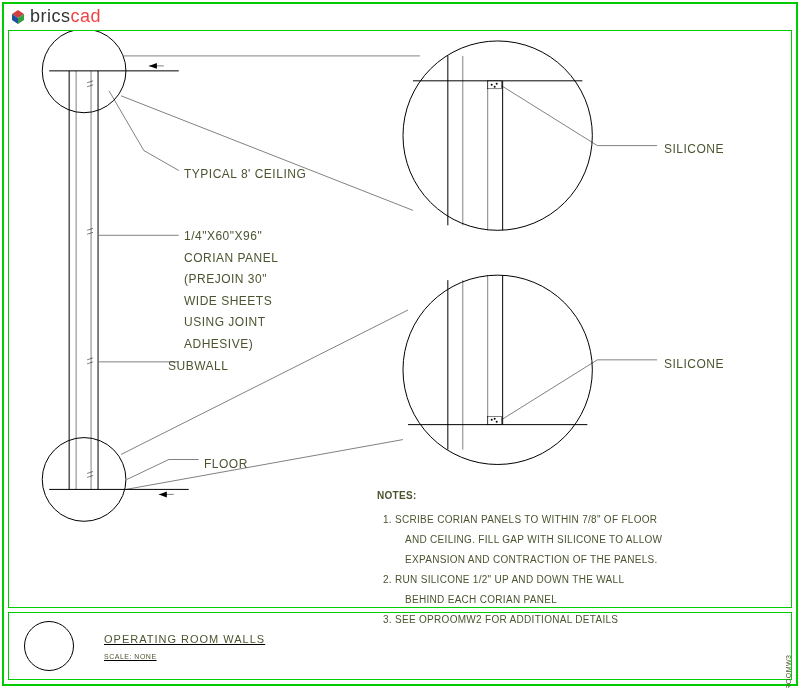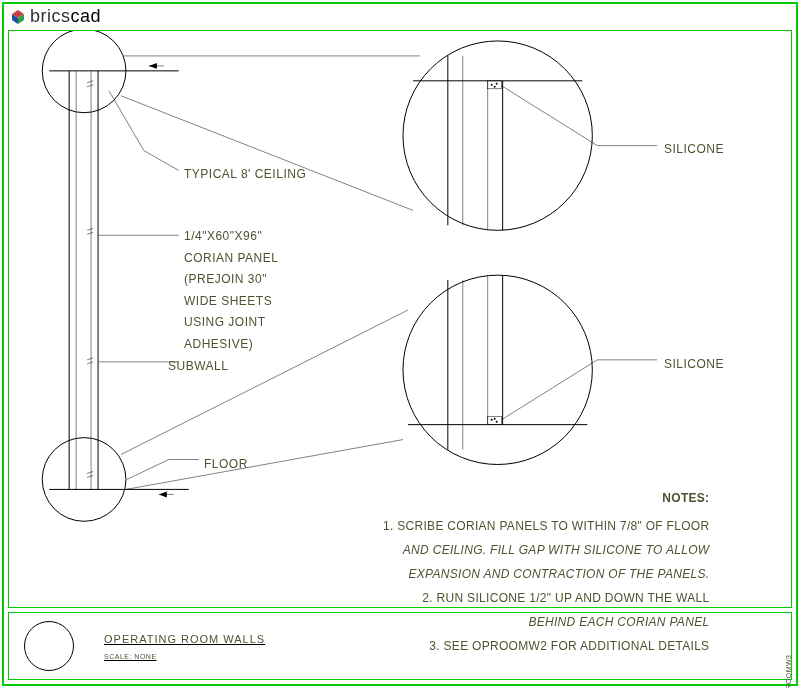--- a/index.html
+++ b/index.html
@@ -2,33 +2,33 @@
 <html><head>
 <meta charset="utf-8">
 <style>
   * { margin: 0; padding: 0; box-sizing: border-box; }
   body { font-family: Arial, sans-serif; background: #fff; width: 800px; height: 688px; position: relative; }
   .outer-border { position: absolute; top: 2px; left: 2px; right: 2px; bottom: 2px; border: 2px solid #00cc00; }
   .logo { position: absolute; top: 6px; left: 10px; display: flex; align-items: center; gap: 4px; }
   .logo-icon { width: 16px; height: 16px; }
   .logo-text { font-size: 18px; font-weight: normal; letter-spacing: 0.5px; }
   .logo-text .b { color: #333; text-align: center; }
-  .logo-text .cad { color: #000000; font-weight: 300; }
+  .logo-text .cad { color: #ef4444; font-weight: 300; }
   .drawing-area { position: absolute; top: 30px; left: 8px; right: 8px; bottom: 80px; border: 1px solid #00cc00; }
   .title-block { position: absolute; bottom: 8px; left: 8px; right: 8px; height: 68px; border: 1px solid #00cc00; display: flex; align-items: center; text-decoration: underline; }
   .title-circle { width: 50px; height: 50px; border: 1px solid #000; border-radius: 50%; margin-left: 15px; }
   .title-text { margin-left: 30px; }
   .title-main { font-size: 11px; letter-spacing: 1px; color: #4a5530; }
   .title-scale { font-size: 7px; letter-spacing: 0.5px; color: #4a5530; margin-top: 8px; }
   .side-label { position: absolute; right: 12px; bottom: 30px; font-size: 7px; color: #4a5530; transform: rotate(-90deg); transform-origin: right center; letter-spacing: 0.5px; }
   .label { position: absolute; font-size: 12px; color: #4a5530; letter-spacing: 0.5px; line-height: 1.8; }
-  .notes { position: absolute; font-size: 12px; color: #4a5530; letter-spacing: 0.3px; line-height: 2; text-align: right; }
+  .notes { position: absolute; font-size: 10px; color: #4a5530; letter-spacing: 0.3px; line-height: 2; }
   .notes .note-title { font-weight: bold; margin-bottom: 4px; }
   .notes .note-line { margin-left: 6px; }
-  .notes .note-indent { margin-left: 17px; font-style: italic; }
+  .notes .note-indent { margin-left: 28px; }
 </style>
 </head>
 <body>
 
 <div class="outer-border"></div>
 
 <div class="logo">
   <svg class="logo-icon" viewBox="0 0 16 16">
     <polygon points="8,1 14,5 8,9 2,5" fill="#d04040"></polygon>
     <polygon points="2,5 8,9 8,15 2,11" fill="#2050a0"></polygon>

